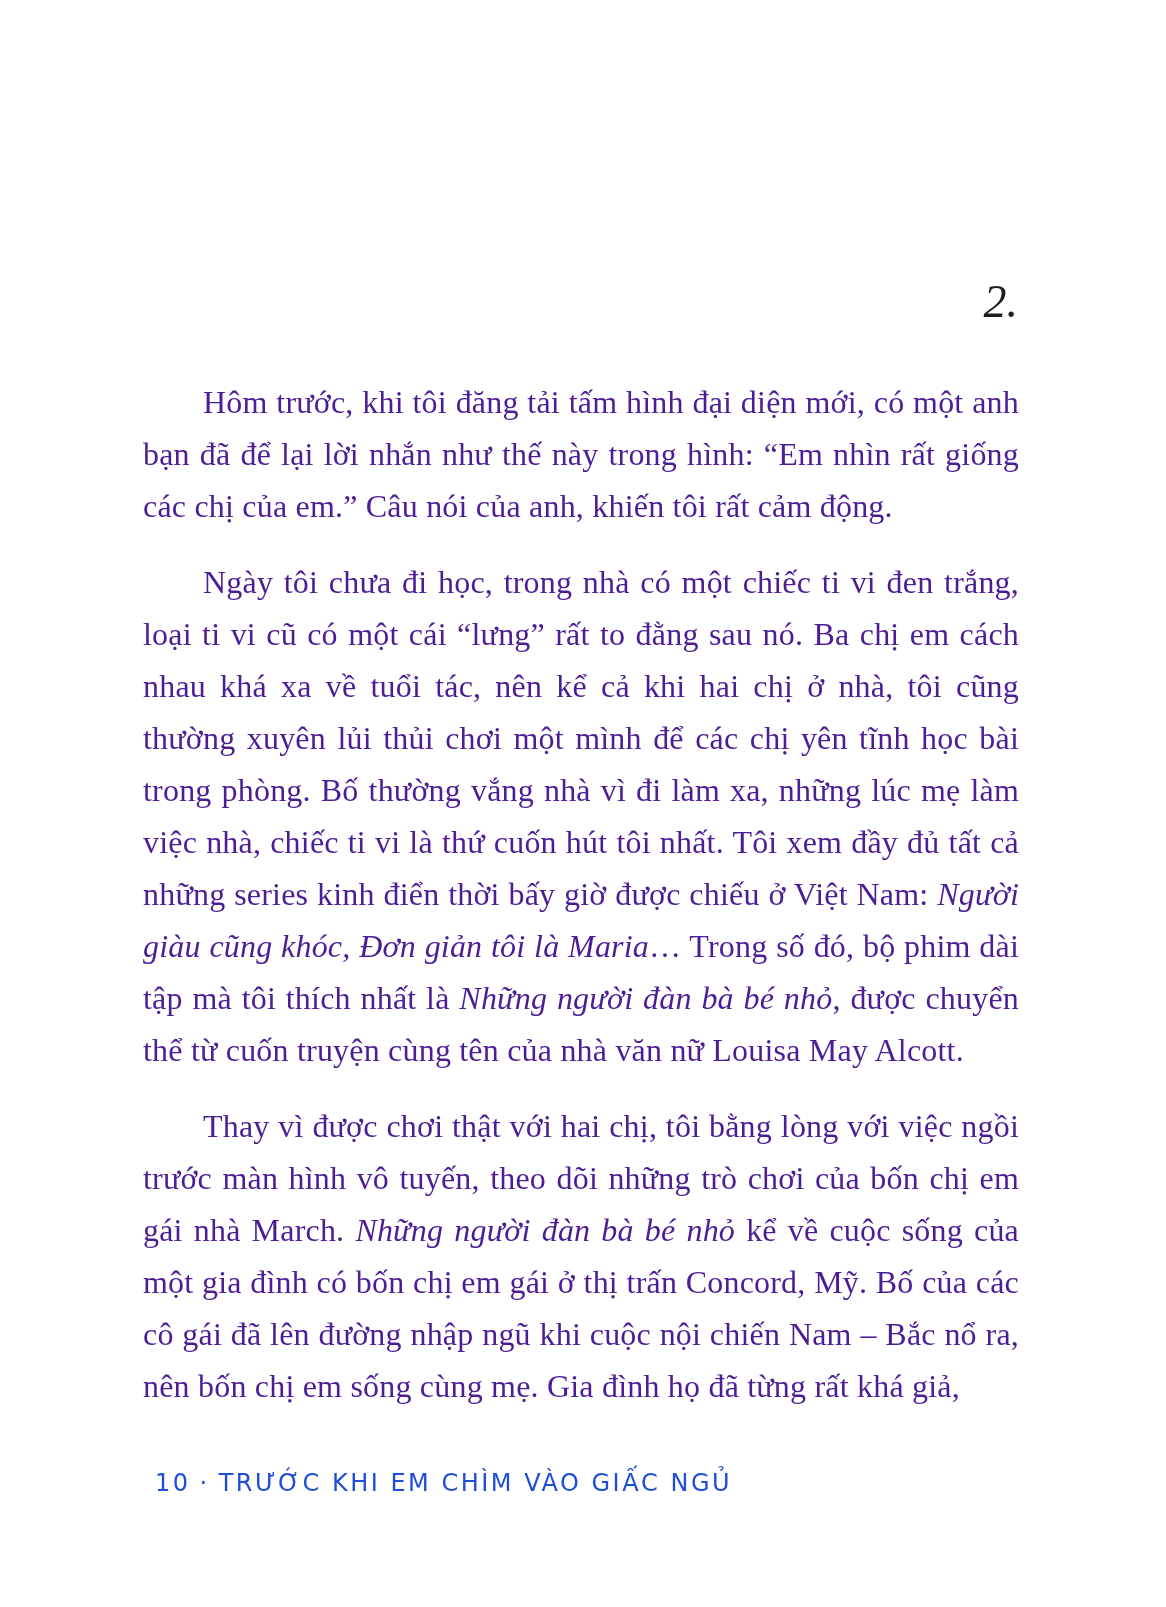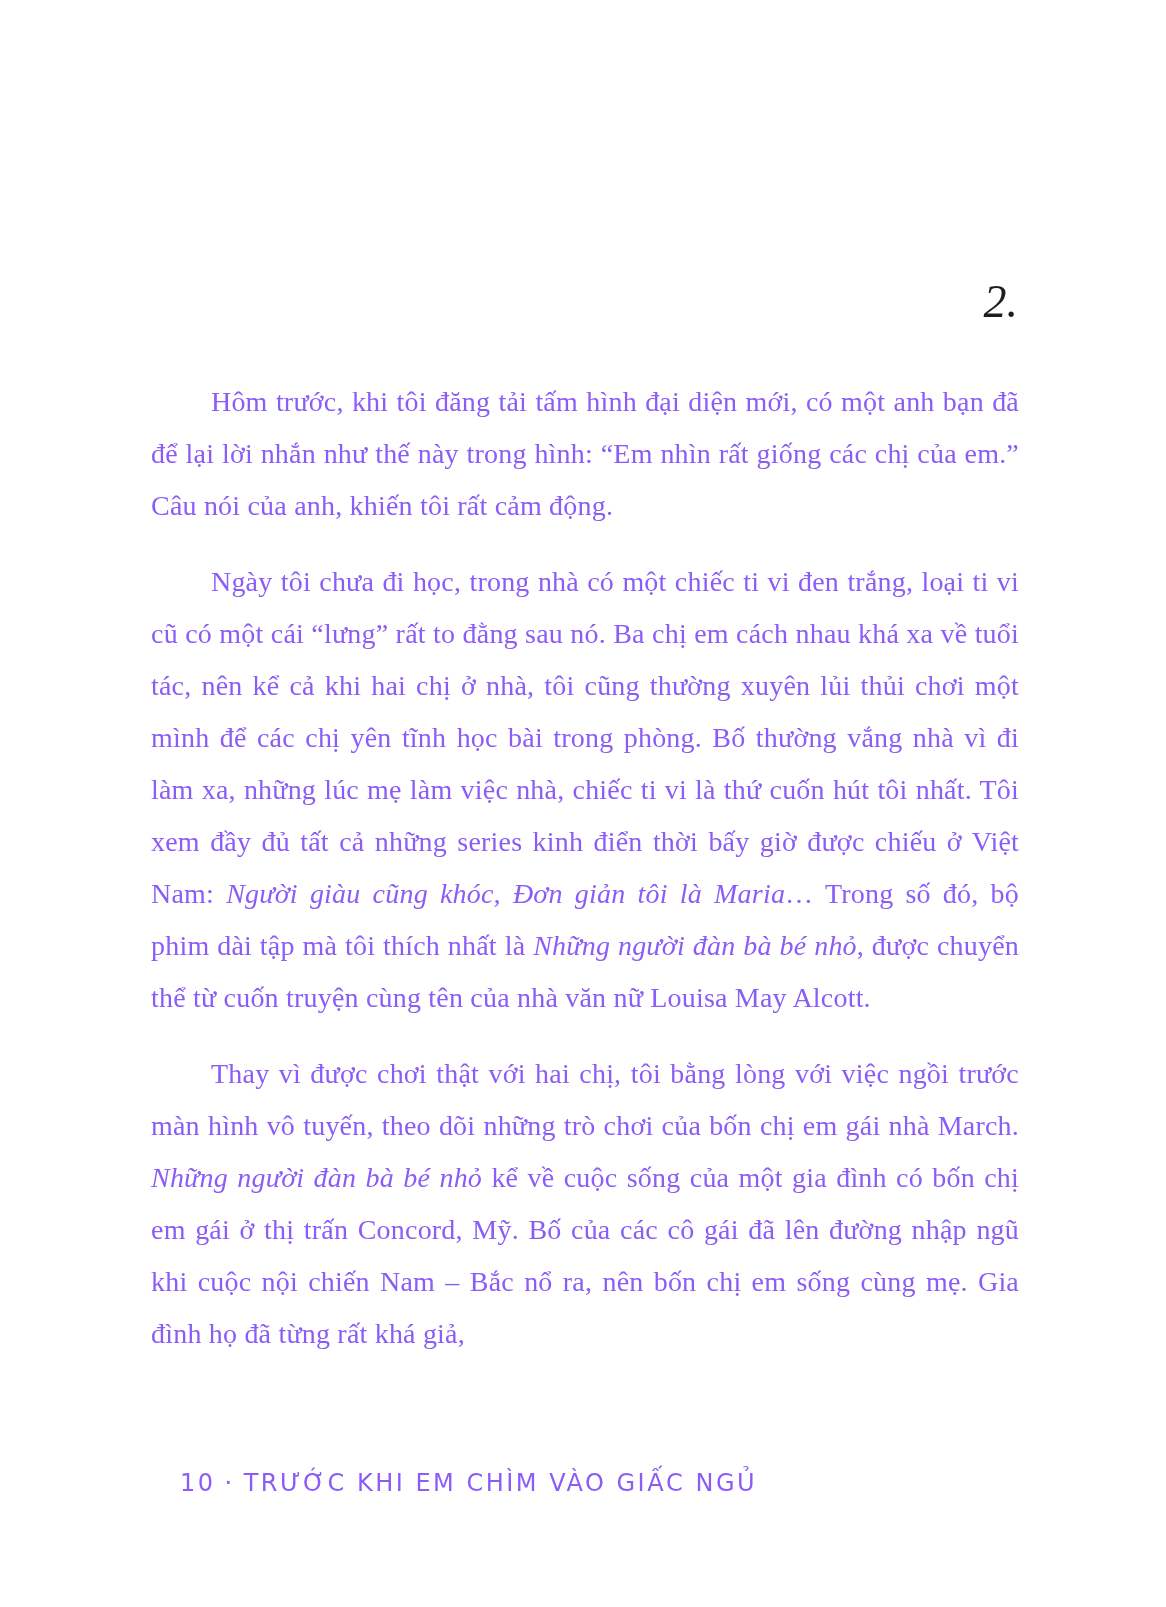--- a/index.html
+++ b/index.html
@@ -32,45 +32,44 @@
     color: #1e1e1e;
     text-align: right;
   }
   .body-text {
     position: absolute;
     top: 376px;
     left: 143px;
     width: 876px;
   }
   .body-text p {
-    margin: 0 0 24px 8px;
-    font-size: 28px;
+    margin: 0 0 24px 0;
+    font-size: 32px;
     line-height: 52px;
     text-align: justify;
     text-indent: 60px;
-    color: #8b5cf6;
+    color: #4c1d95;
     letter-spacing: 0.2px;
   }
   .body-text p:last-child {
     margin-bottom: 0;
   }
   .body-text .italic {
     font-style: italic;
   }
   .footer {
     position: absolute;
     top: 1468px;
     left: 155px;
     font-family: "DejaVu Sans", sans-serif;
     font-size: 24px;
     line-height: 30px;
     letter-spacing: 2.5px;
-    color: #8b5cf6;
+    color: #1d4ed8;
     white-space: nowrap;
-    margin-left: 25px;
   }
   .footer .sep {
     margin: 0 9px;
   }
 </style>
 </head>
 <body>
 
 <div class="page">
 

